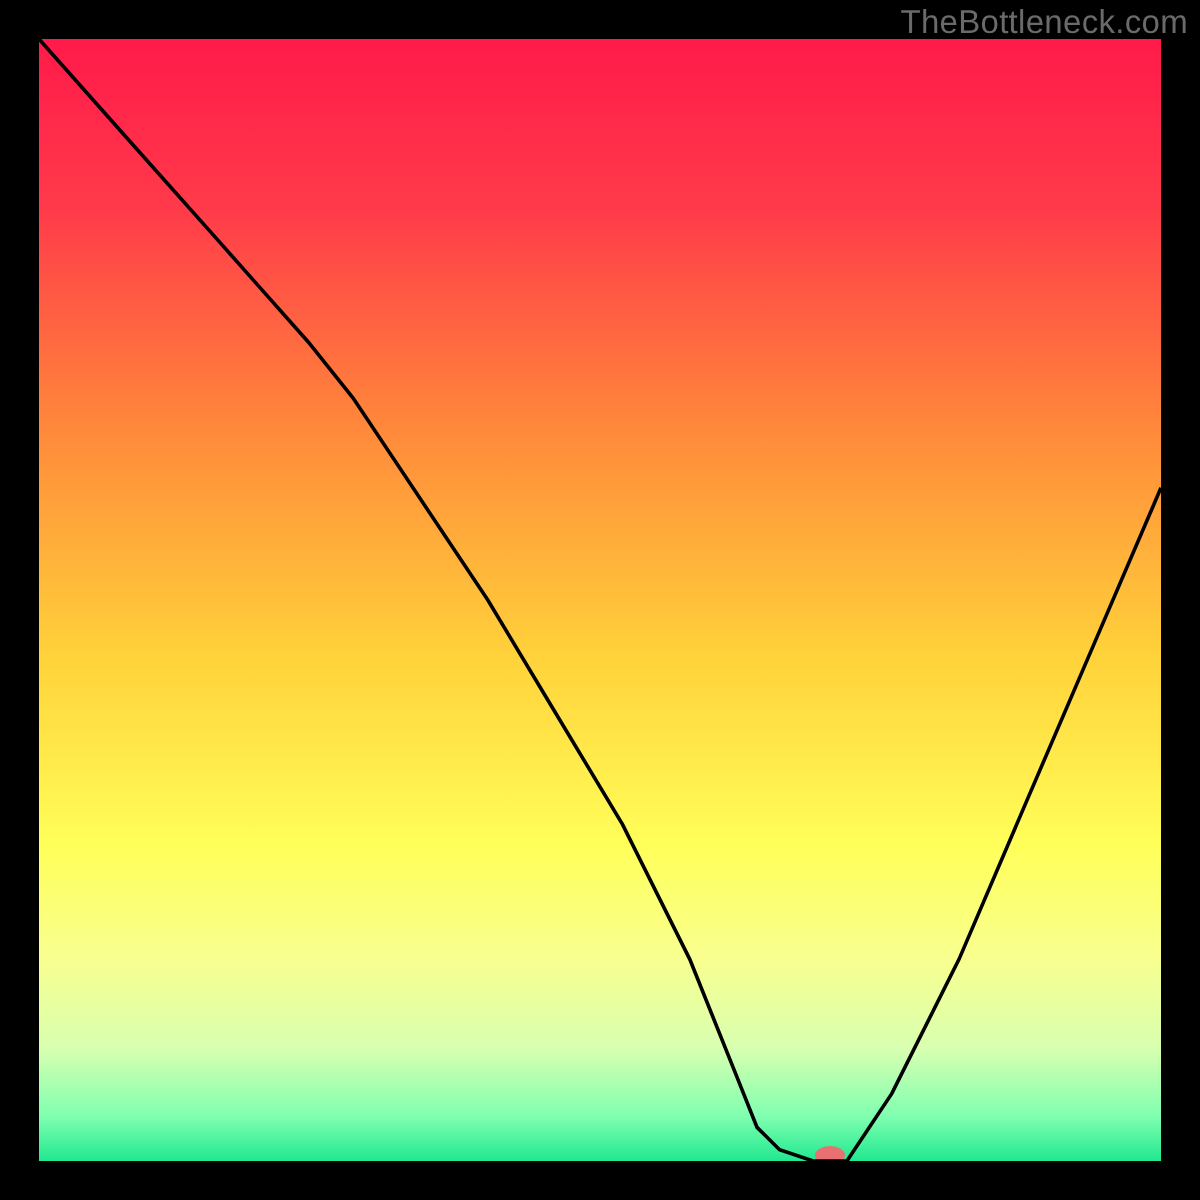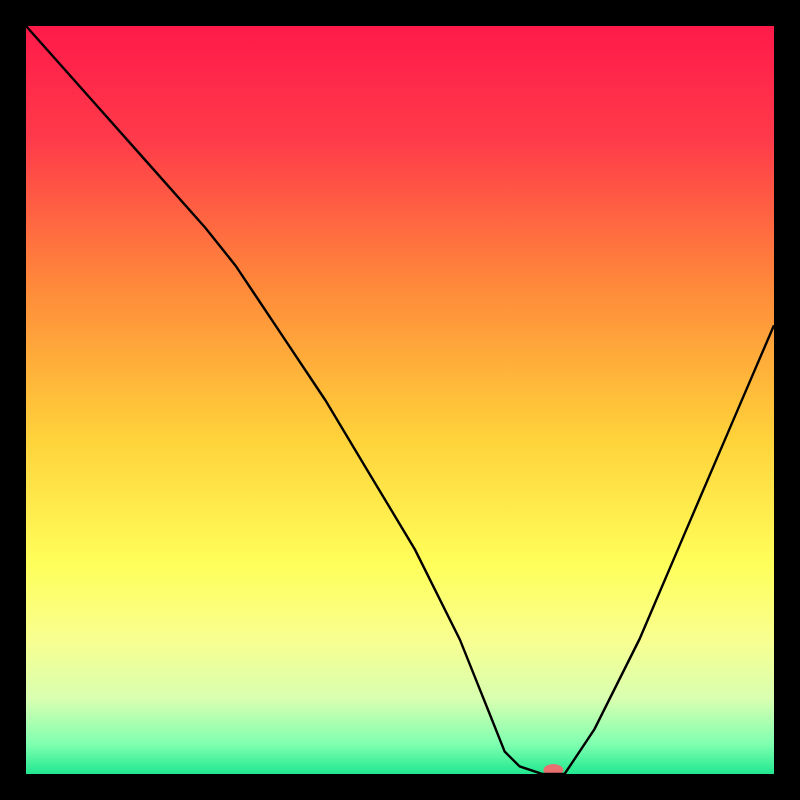--- a/index.html
+++ b/index.html
@@ -38,20 +38,21 @@
   }
   svg {
     display: block;
   }
 </style>
 </head>
 <body>
 
 <div class="container">
 
+  <div class="watermark">TheBottleneck.com</div>
 
   <div class="plot-area">
     <svg id="chart-svg" width="748" height="748" viewBox="0 0 748 748">
       <defs>
         <linearGradient id="bg-grad" x1="0" y1="0" x2="0" y2="1">
             <stop offset="0%" stop-color="#ff1a4a"></stop>
             <stop offset="15%" stop-color="#ff3a4a"></stop>
             <stop offset="35%" stop-color="#ff8a3a"></stop>
             <stop offset="55.00000000000001%" stop-color="#ffd23a"></stop>
             <stop offset="72%" stop-color="#ffff5a"></stop>

